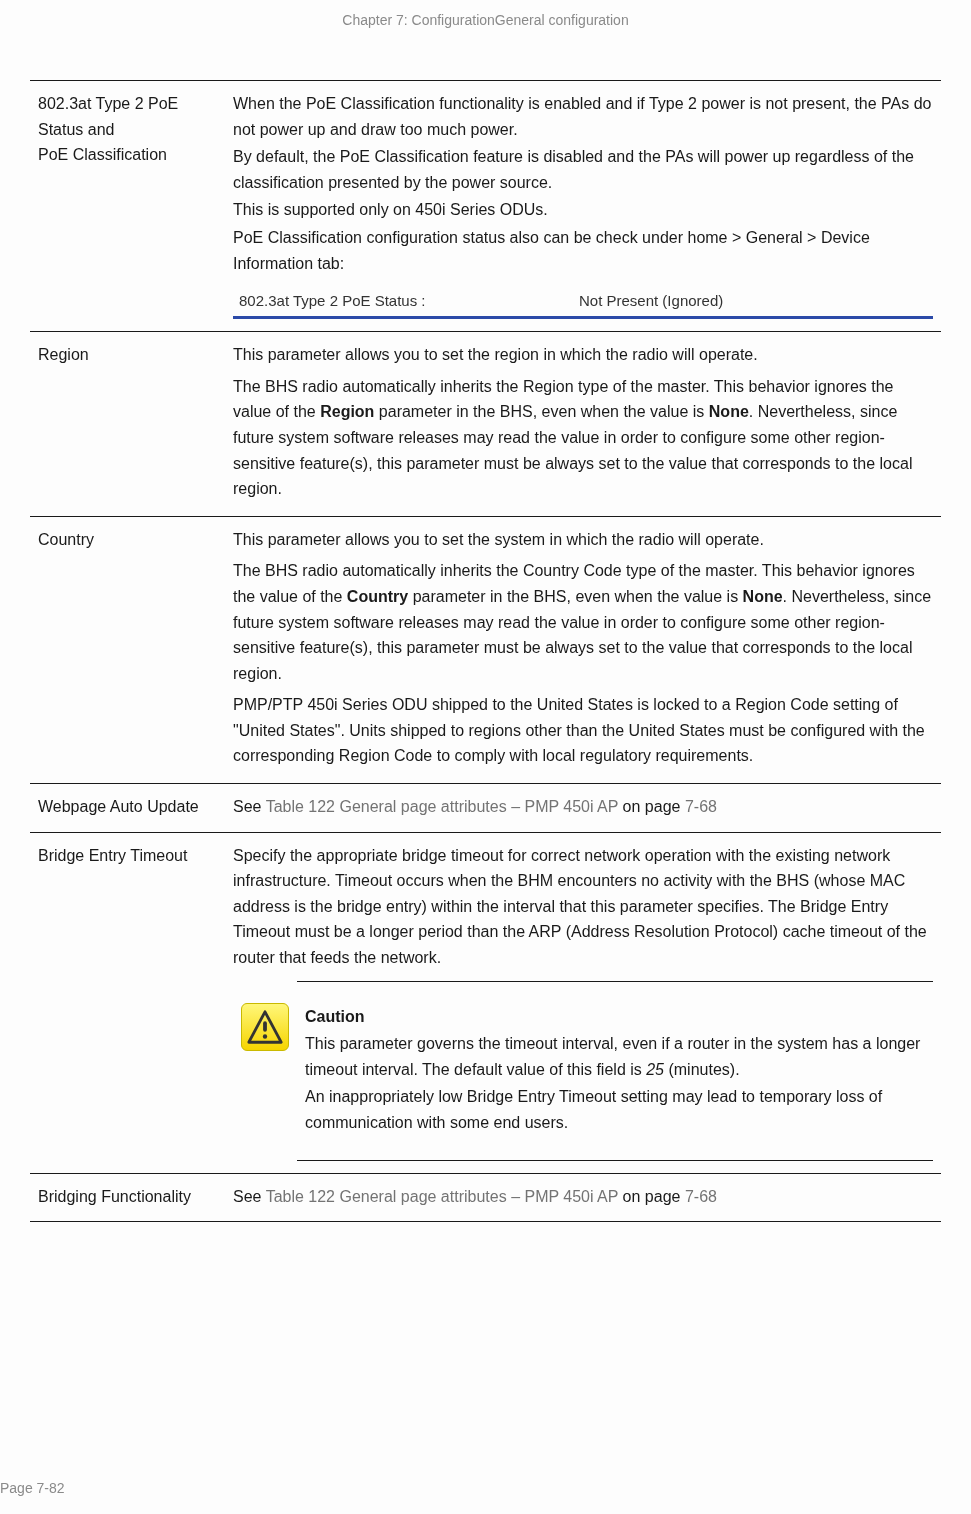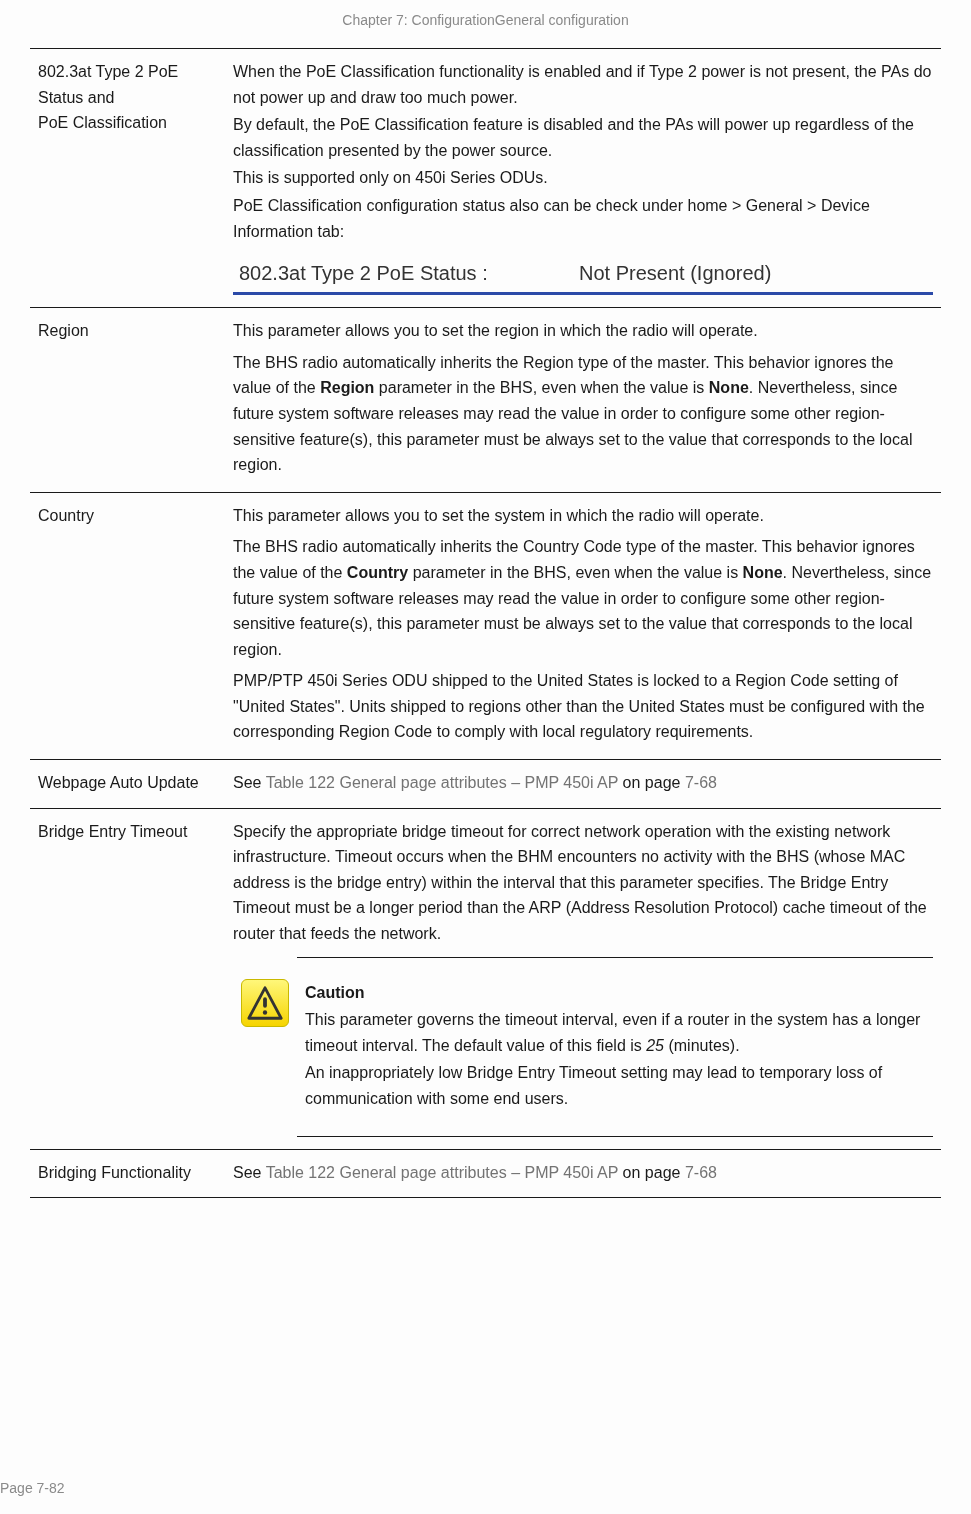--- a/index.html
+++ b/index.html
@@ -24,37 +24,38 @@
     }
     .content {
       padding: 0 30px;
     }
     table.main {
       width: 100%;
       border-collapse: collapse;
       font-size: 16px;
       line-height: 1.6;
       color: #1a1a1a;
+      margin-top: 32px;
     }
     table.main > tbody > tr > td {
       padding: 10px 8px 12px 8px;
       vertical-align: top;
       border-top: 1.5px solid #1a1a1a;
       border-bottom: 1.5px solid #1a1a1a;
     }
     table.main > tbody > tr > td:first-child {
       width: 195px;
     }
     .poe-status-bar {
       display: flex;
       border-bottom: 3px solid #2b4aa8;
       margin-top: 8px;
       padding: 5px 6px 3px 6px;
       color: #333;
-      font-size: 20px;
+      font-size: 15px;
       justify-content: flex-end;
     }
     .poe-status-bar .left {
       flex: 0 0 340px;
     }
     .poe-status-bar .right {
       flex: 1;
     }
     .link {
       color: #737373;

